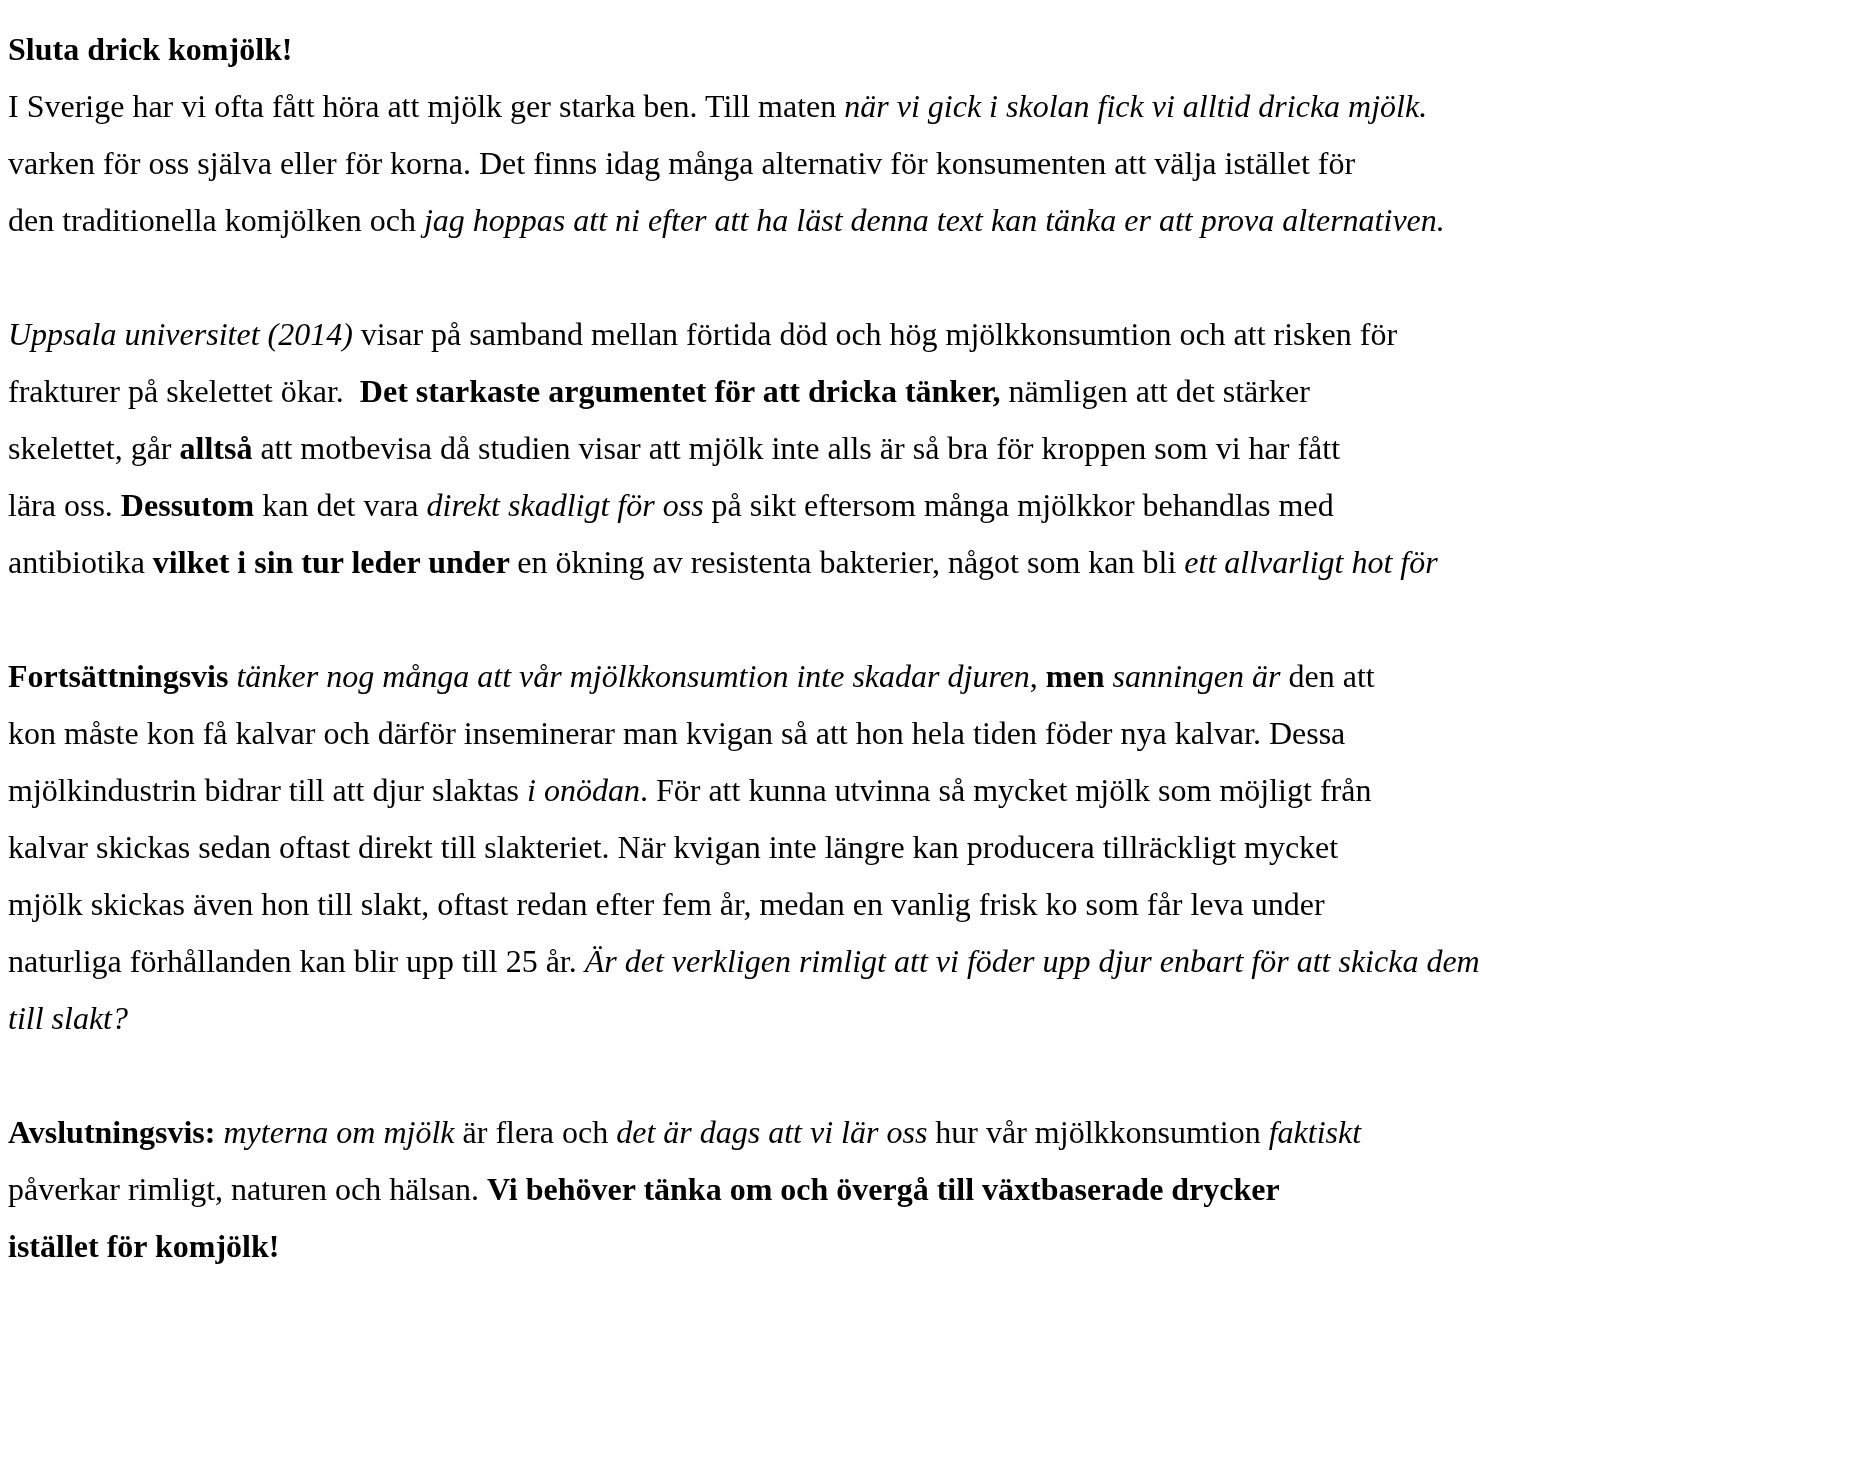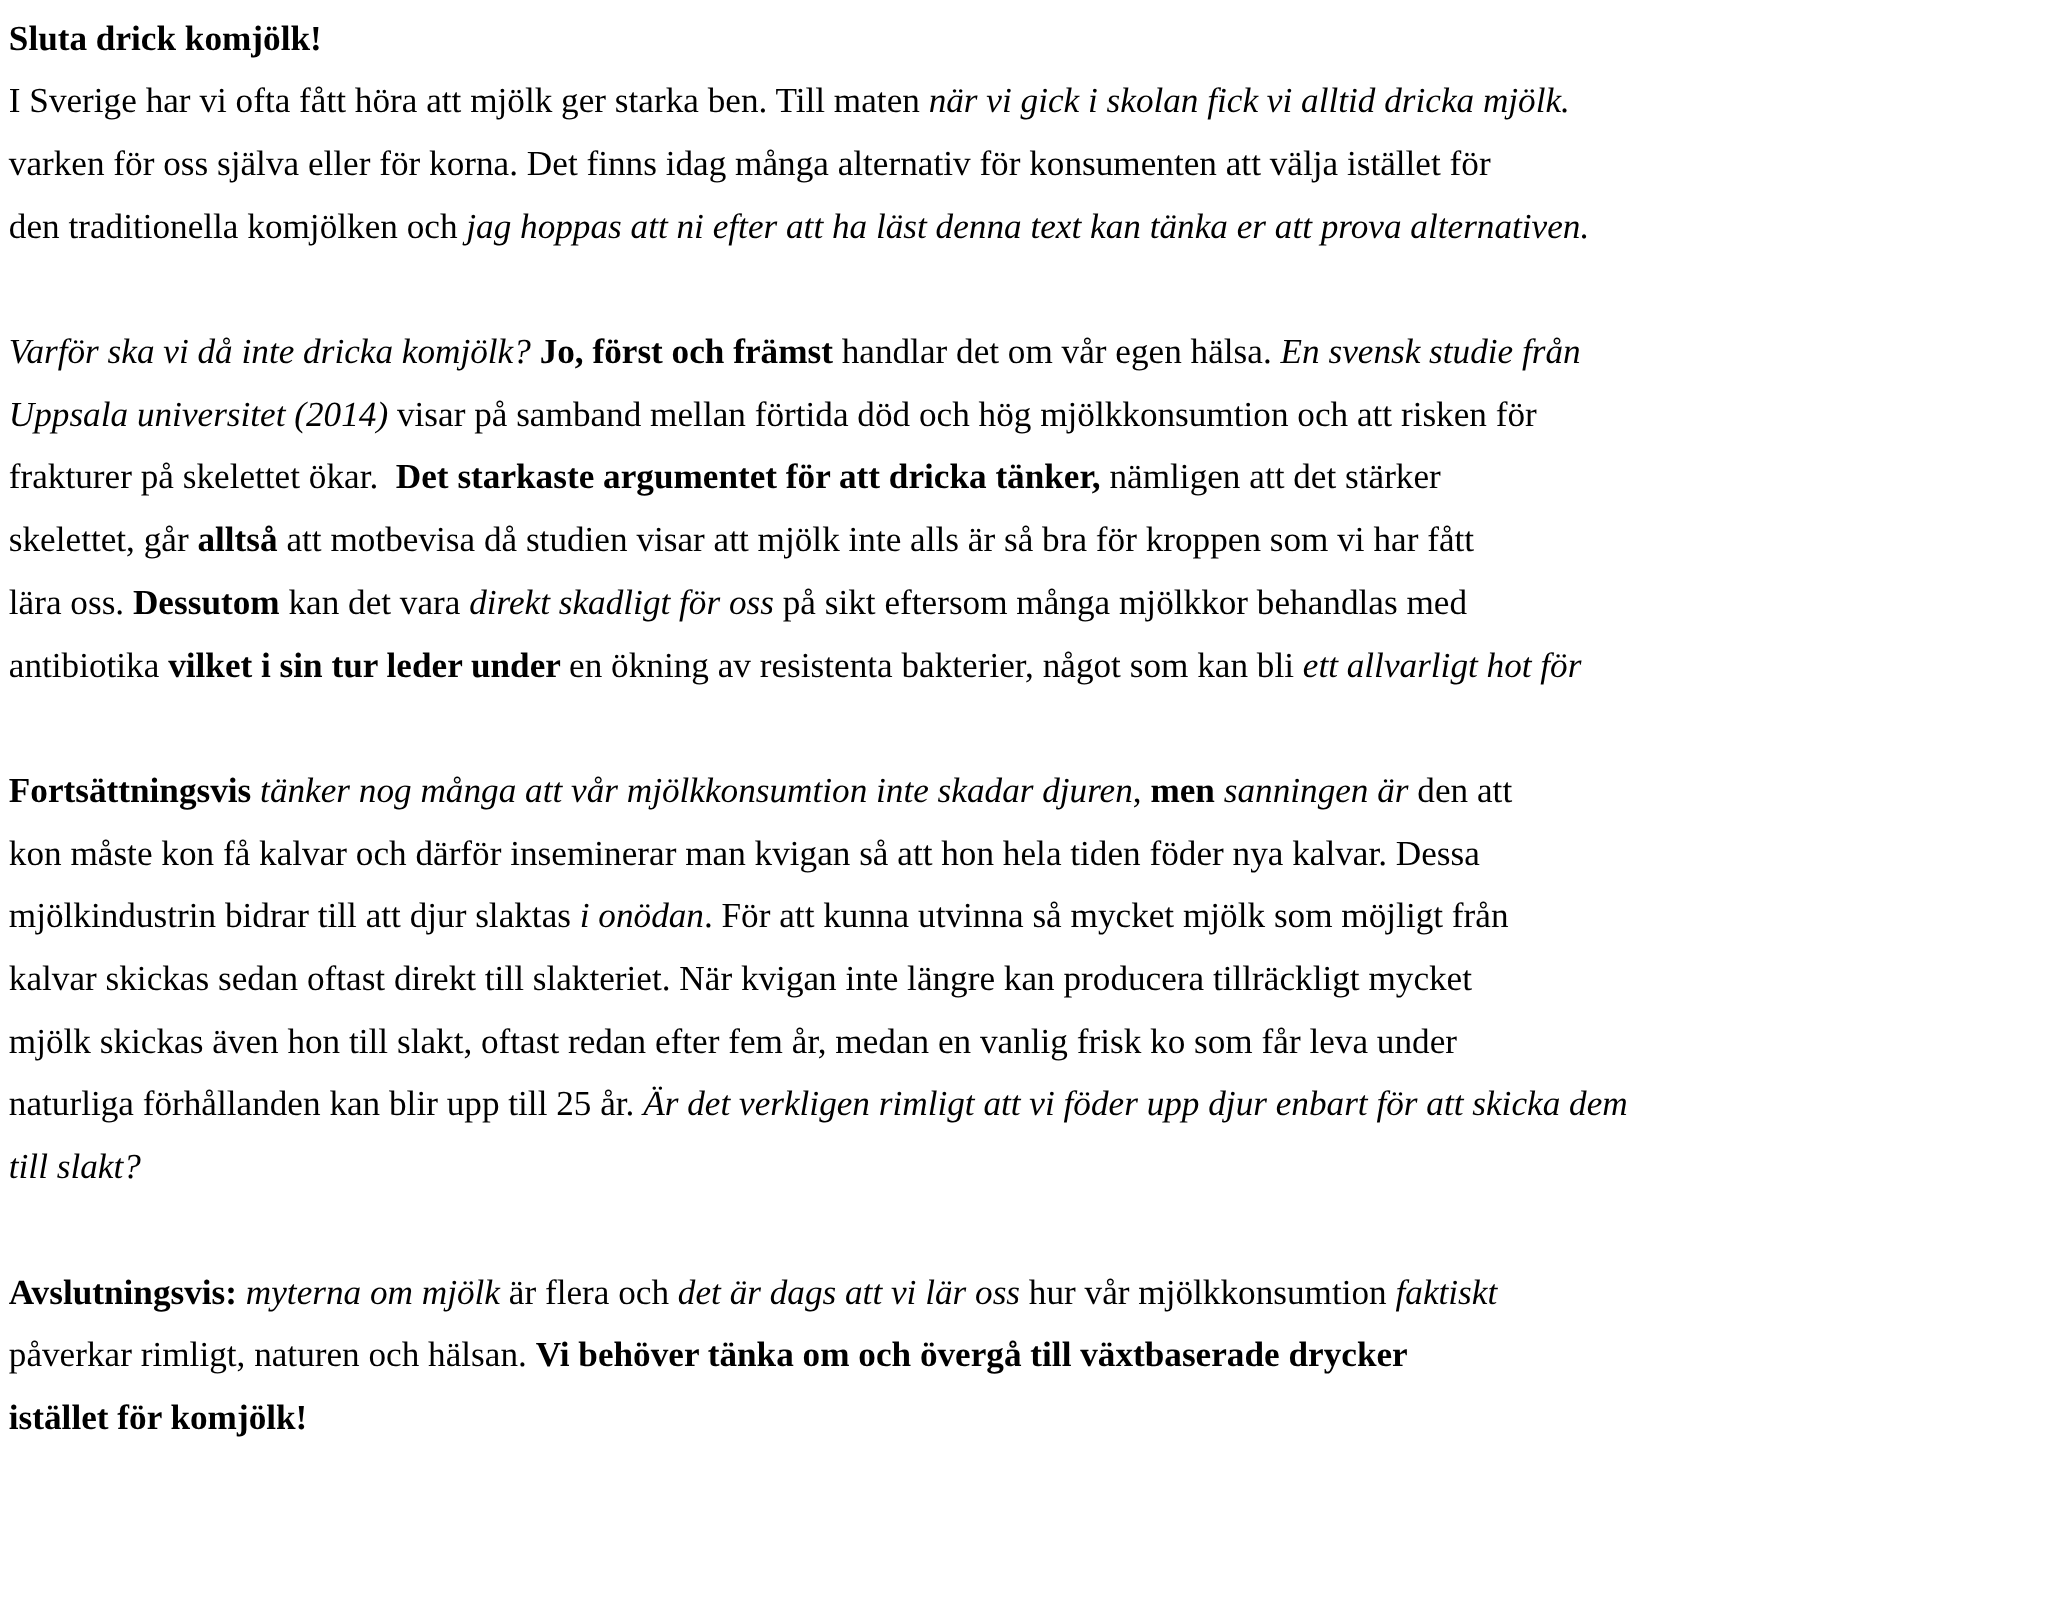--- a/index.html
+++ b/index.html
@@ -9,21 +9,21 @@
   }
   body {
     width: 1870px;
     height: 1462px;
     overflow: hidden;
   }
   .page {
     box-sizing: border-box;
     width: 1870px;
     height: 1462px;
-    padding: 6px 4px 0 8px;
+    padding: 21px 4px 0 8px;
     background: #ffffff;
     color: #000000;
     font-family: "Liberation Serif", "DejaVu Serif", serif;
     font-size: 32px;
     line-height: 57px;
   }
   .para {
     margin: 0 0 57px 0;
   }
   .para:last-child {
@@ -40,21 +40,20 @@
 
 <div class="page">
   <div id="doc">
       <div class="para">
         <div class="line b">Sluta drick komjölk!</div>
         <div class="line"><span>I Sverige har vi ofta fått höra att mjölk ger starka ben. Till maten </span><span class="i">när vi gick i skolan fick vi alltid dricka mjölk.</span></div>
         <div class="line"><span>varken för oss själva eller för korna. Det finns idag många alternativ för konsumenten att välja istället för</span></div>
         <div class="line"><span>den traditionella komjölken och </span><span class="i">jag hoppas att ni efter att ha läst denna text kan tänka er att prova alternativen.</span></div>
       </div>
       <div class="para">
-        <div class="line"><span class="i">Varför ska vi då inte dricka komjölk? </span><span class="b">Jo, först och främst </span><span>handlar det om vår egen hälsa. </span><span class="i">En svensk studie från</span></div>
         <div class="line"><span class="i">Uppsala universitet (2014) </span><span>visar på samband mellan förtida död och hög mjölkkonsumtion och att risken för</span></div>
         <div class="line"><span>frakturer på skelettet ökar.  </span><span class="b">Det starkaste argumentet för att dricka tänker, </span><span>nämligen att det stärker</span></div>
         <div class="line"><span>skelettet, går </span><span class="b">alltså </span><span>att motbevisa då studien visar att mjölk inte alls är så bra för kroppen som vi har fått</span></div>
         <div class="line"><span>lära oss. </span><span class="b">Dessutom </span><span>kan det vara </span><span class="i">direkt skadligt för oss </span><span>på sikt eftersom många mjölkkor behandlas med</span></div>
         <div class="line"><span>antibiotika </span><span class="b">vilket i sin tur leder under </span><span>en ökning av resistenta bakterier, något som kan bli </span><span class="i">ett allvarligt hot för</span></div>
       </div>
       <div class="para">
         <div class="line"><span class="b">Fortsättningsvis </span><span class="i">tänker nog många att vår mjölkkonsumtion inte skadar djuren</span><span>, </span><span class="b">men </span><span class="i">sanningen är </span><span>den att</span></div>
         <div class="line"><span>kon måste kon få kalvar och därför inseminerar man kvigan så att hon hela tiden föder nya kalvar. Dessa</span></div>
         <div class="line"><span>mjölkindustrin bidrar till att djur slaktas </span><span class="i">i onödan</span><span>. För att kunna utvinna så mycket mjölk som möjligt från</span></div>

